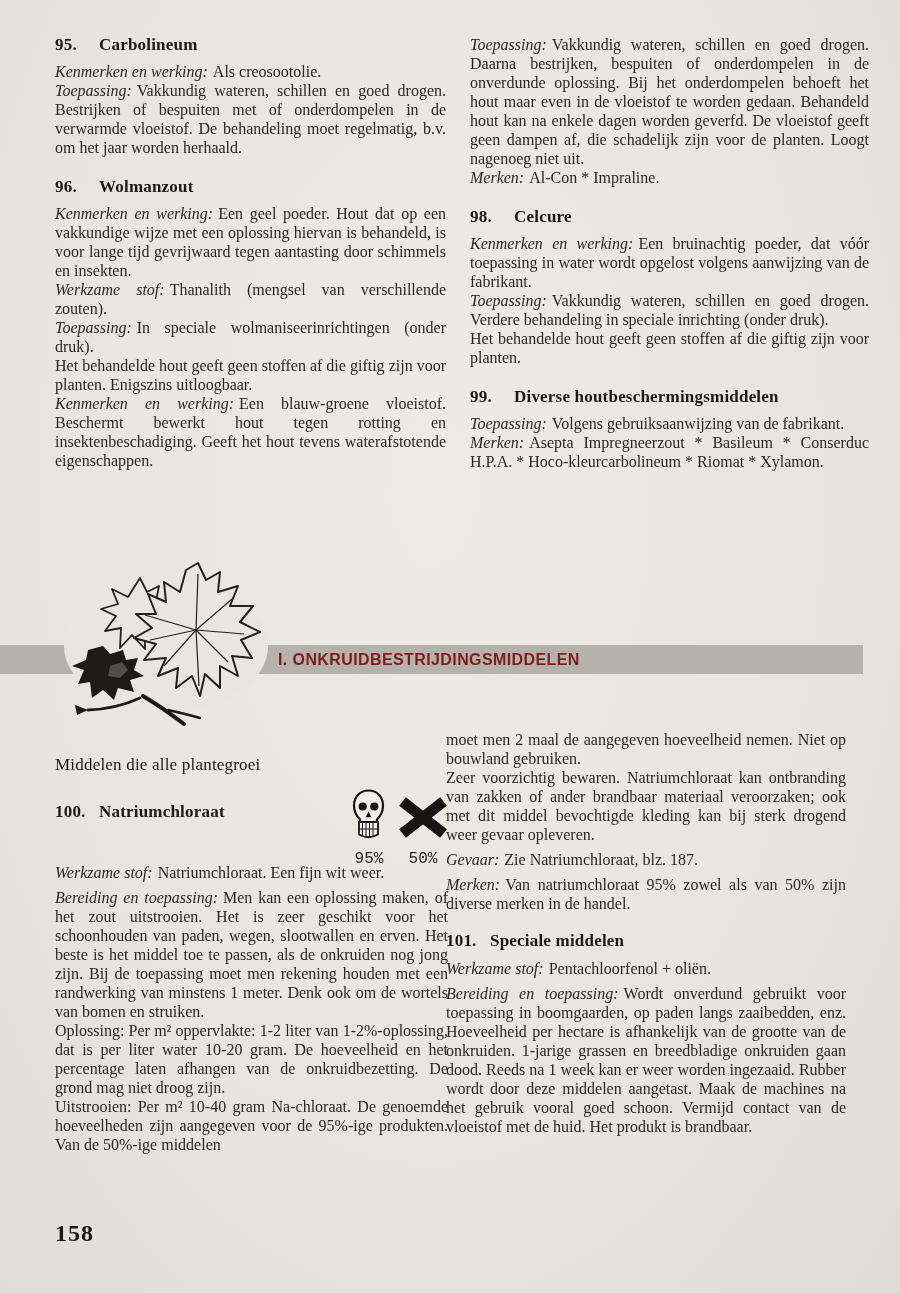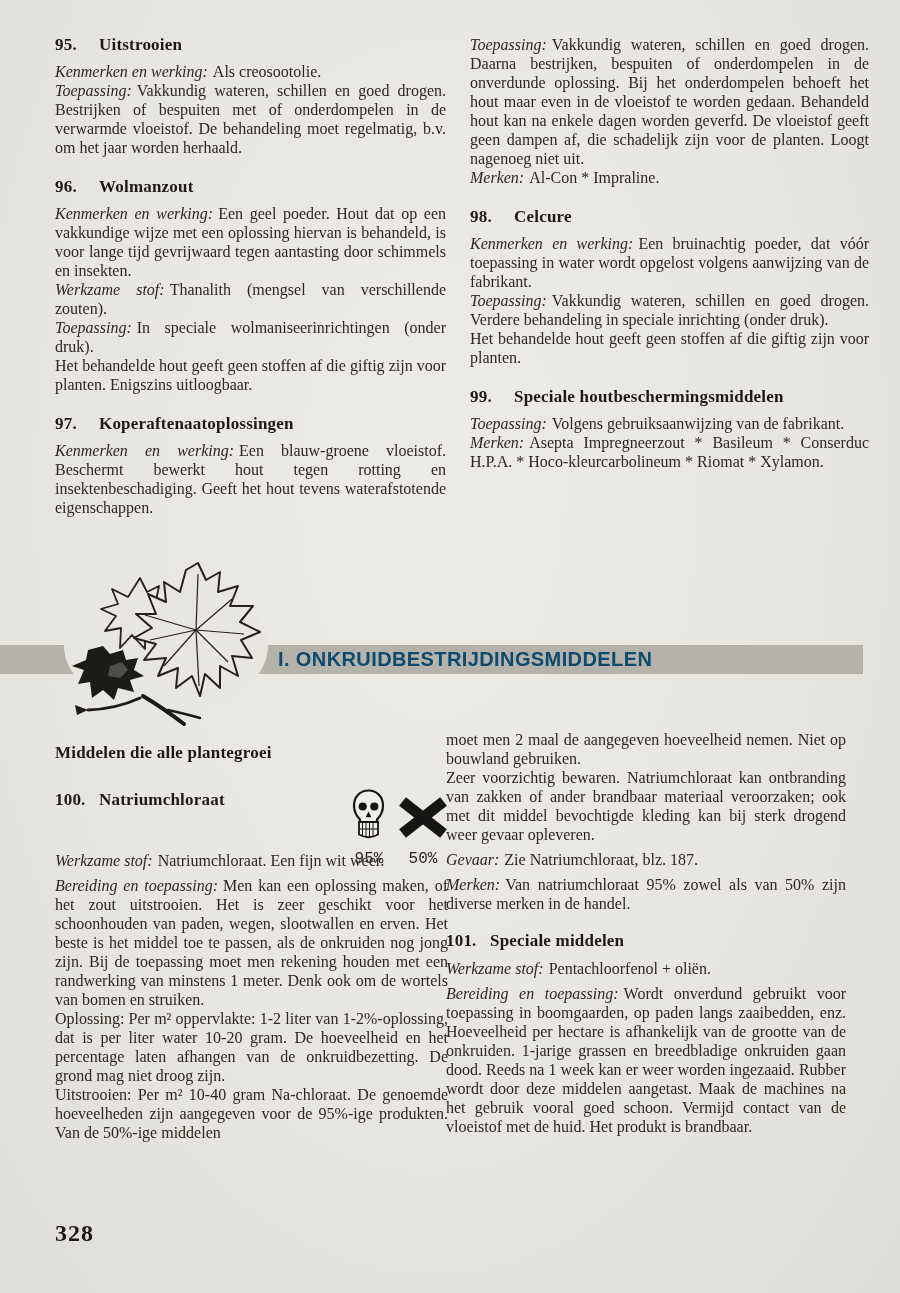--- a/index.html
+++ b/index.html
@@ -20,33 +20,33 @@
   .col-top-right{left:470px;top:35px;width:399px;}
   .col-bot-left{left:55px;top:737px;width:393px;}
   .col-bot-right{left:446px;top:730px;width:400px;}
   .para{margin:0;}
   .para.spaced{margin-top:6px;}
   .lead{font-style:italic;}
   .lead:not(:empty){margin-right:5px;}
   h3.sec{font-size:17px;font-weight:bold;color:#1d1a16;margin:20px 0 8px 0;text-align:left;letter-spacing:.2px;}
   h3.sec.first{margin-top:0;}
   h3.sec .num{display:inline-block;min-width:44px;}
-  .subhead{font-size:17px;font-weight:bold;color:#1d1a16;line-height:31px;text-align:left;letter-spacing:.2px;}
+  .subhead{font-size:17px;font-weight:normal;color:#1d1a16;line-height:31px;text-align:left;letter-spacing:.2px;margin-top:12px;}
   #h100{margin:22px 0 42px 0;}
   #h101{margin:18px 0 9px 0;}
 
   
   .banner-strip{
     position:absolute;left:0;top:645px;width:863px;height:29px;
     background:#b5b2ab;z-index:1;
   }
   .banner-title{
     position:absolute;left:278px;top:0;height:29px;line-height:29px;
     font-family:"Liberation Sans", sans-serif;font-weight:bold;
-    font-size:20px;letter-spacing:.4px;color:#0c4a6e;white-space:nowrap;
+    font-size:16px;letter-spacing:.4px;color:#7f1d1d;white-space:nowrap;
   }
   .leaf-wrap{position:absolute;left:48px;top:558px;width:240px;height:170px;z-index:2;}
 
   
   .hazard{position:absolute;left:294px;top:50px;width:146px;height:80px;}
   .skull{position:absolute;left:3px;top:2px;}
   .cross{position:absolute;left:52px;top:10px;width:44px;height:40px;}
   .cross::before,.cross::after{
     content:"";position:absolute;left:-4px;top:15px;width:52px;height:11px;background:#171513;
   }
@@ -61,21 +61,21 @@
     font-size:24px;font-weight:bold;color:#1d1a16;letter-spacing:1px;
   }
 </style>
 </head>
 <body>
 
 <div class="page">
 
   <div class="col col-top-left">
     <h3 class="sec first">
-      <span class="num">95.</span><span class="sec-title">Uitstrooien</span>
+      <span class="num">95.</span><span class="sec-title">Carbolineum</span>
     </h3>
     <p class="para">
       <span class="lead">Kenmerken en werking:</span><span>Als creosootolie.</span>
     </p>
     <p class="para">
       <span class="lead">Toepassing:</span><span>Vakkundig wateren, schillen en goed drogen. Bestrijken of bespuiten met of onderdompelen in de verwarmde vloeistof. De behandeling moet regelmatig, b.v. om het jaar worden herhaald.</span>
     </p>
 
     <h3 class="sec">
       <span class="num">96.</span><span class="sec-title">Wolmanzout</span>
@@ -86,23 +86,20 @@
     <p class="para">
       <span class="lead">Werkzame stof:</span><span>Thanalith (mengsel van verschillende zouten).</span>
     </p>
     <p class="para">
       <span class="lead">Toepassing:</span><span>In speciale wolmaniseerinrichtingen (onder druk).</span>
     </p>
     <p class="para">
       <span class="lead"></span><span>Het behandelde hout geeft geen stoffen af die giftig zijn voor planten. Enigszins uitloogbaar.</span>
     </p>
 
-    <h3 class="sec">
-      <span class="num">97.</span><span class="sec-title">Koperaftenaatoplossingen</span>
-    </h3>
     <p class="para">
       <span class="lead">Kenmerken en werking:</span><span>Een blauw-groene vloeistof. Beschermt bewerkt hout tegen rotting en insektenbeschadiging. Geeft het hout tevens waterafstotende eigenschappen.</span>
     </p>
   </div>
 
   <div class="col col-top-right">
     <p class="para">
       <span class="lead">Toepassing:</span><span>Vakkundig wateren, schillen en goed drogen. Daarna bestrijken, bespuiten of onderdompelen in de onverdunde oplossing. Bij het onderdompelen behoeft het hout maar even in de vloeistof te worden gedaan. Behandeld hout kan na enkele dagen worden geverfd. De vloeistof geeft geen dampen af, die schadelijk zijn voor de planten. Loogt nagenoeg niet uit.</span>
     </p>
     <p class="para">
@@ -116,21 +113,21 @@
       <span class="lead">Kenmerken en werking:</span><span>Een bruinachtig poeder, dat vóór toepassing in water wordt opgelost volgens aanwijzing van de fabrikant.</span>
     </p>
     <p class="para">
       <span class="lead">Toepassing:</span><span>Vakkundig wateren, schillen en goed drogen. Verdere behandeling in speciale inrichting (onder druk).</span>
     </p>
     <p class="para">
       <span class="lead"></span><span>Het behandelde hout geeft geen stoffen af die giftig zijn voor planten.</span>
     </p>
 
     <h3 class="sec">
-      <span class="num">99.</span><span class="sec-title">Speciale houtbeschermingsmiddelen</span>
+      <span class="num">99.</span><span class="sec-title">Diverse houtbeschermingsmiddelen</span>
     </h3>
     <p class="para">
       <span class="lead">Toepassing:</span><span>Volgens gebruiksaanwijzing van de fabrikant.</span>
     </p>
     <p class="para">
       <span class="lead">Merken:</span><span>Asepta Impregneerzout * Basileum * Conserduc H.P.A. * Hoco-kleurcarbolineum * Riomat * Xylamon.</span>
     </p>
   </div>
 
   <div class="banner-strip">
@@ -225,15 +222,15 @@
       <span class="num">101.</span><span class="sec-title">Speciale middelen</span>
     </h3>
     <p class="para">
       <span class="lead">Werkzame stof:</span><span>Pentachloorfenol + oliën.</span>
     </p>
     <p class="para spaced">
       <span class="lead">Bereiding en toepassing:</span><span>Wordt onverdund gebruikt voor toepassing in boomgaarden, op paden langs zaaibedden, enz. Hoeveelheid per hectare is afhankelijk van de grootte van de onkruiden. 1-jarige grassen en breedbladige onkruiden gaan dood. Reeds na 1 week kan er weer worden ingezaaid. Rubber wordt door deze middelen aangetast. Maak de machines na het gebruik vooral goed schoon. Vermijd contact van de vloeistof met de huid. Het produkt is brandbaar.</span>
     </p>
   </div>
 
-  <div class="page-number">328</div>
+  <div class="page-number">158</div>
 
 </div>
 
 </body></html>

